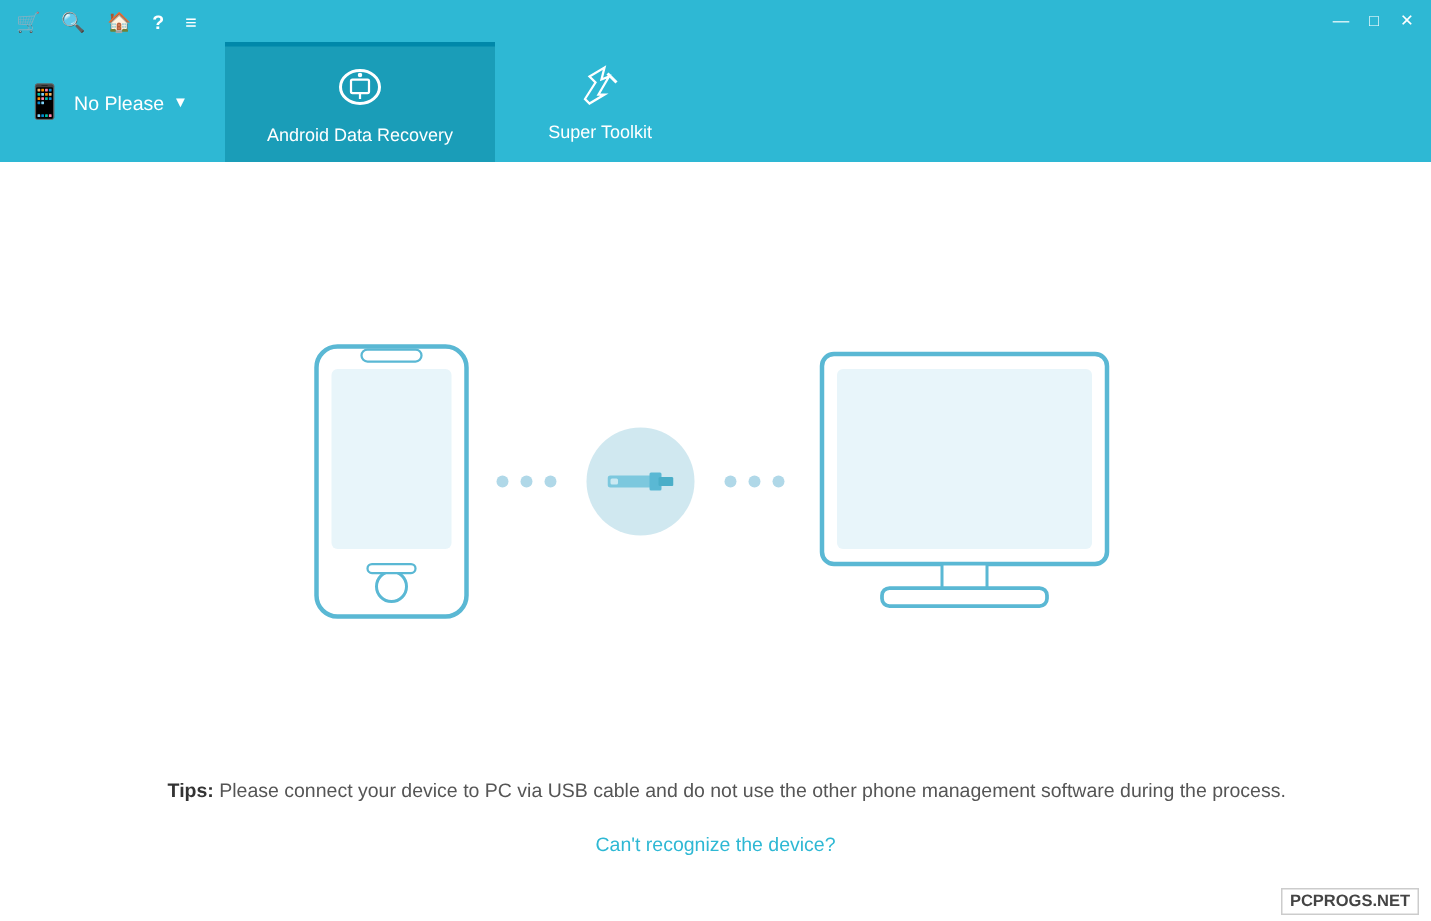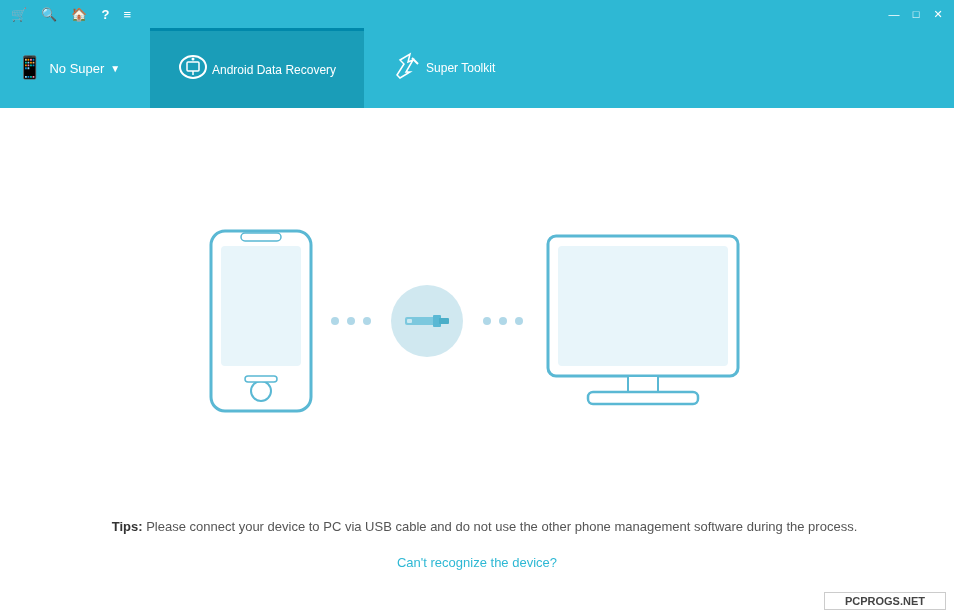--- a/index.html
+++ b/index.html
@@ -65,21 +65,21 @@
     }
     .dropdown-arrow {
       font-size: 10px;
     }
     .tabs {
       display: flex;
       align-items: stretch;
     }
     .tab {
       display: flex;
-      flex-direction: row;
+      flex-direction: column;
       align-items: center;
       justify-content: center;
       padding: 0 28px;
       color: white;
       font-size: 12px;
       cursor: pointer;
       gap: 4px;
       min-width: 140px;
     }
     .tab.active {
@@ -180,21 +180,21 @@
 
     
     .watermark {
       position: absolute;
       bottom: 4px;
       right: 8px;
       font-size: 11px;
       font-weight: bold;
       color: #444;
       background: white;
-      padding: 2px 20px;
+      padding: 2px 5px;
       border: 1px solid #ccc;
     }
 
     
     .win-btn {
       display: inline-block;
       width: 16px;
       height: 14px;
       line-height: 14px;
       text-align: center;
@@ -217,21 +217,21 @@
   <div class="title-bar-controls">
     <span class="win-btn">—</span>
     <span class="win-btn">□</span>
     <span class="win-btn win-close">✕</span>
   </div>
 </div>
 
 <div class="toolbar">
   <div class="device-selector">
     <span class="device-icon">📱</span>
-    <span>No Super</span>
+    <span>No Please</span>
     <span class="dropdown-arrow">▼</span>
   </div>
   <div class="tabs">
     <div class="tab active">
       <span class="tab-icon">
         <svg width="30" height="30" viewBox="0 0 30 30" fill="none">
           <ellipse cx="15" cy="15" rx="13" ry="11" stroke="white" stroke-width="2" fill="none"></ellipse>
           <rect x="9" y="10" width="12" height="9" rx="1" stroke="white" stroke-width="1.5" fill="none"></rect>
           <line x1="15" y1="19" x2="15" y2="23" stroke="white" stroke-width="1.5"></line>
           <circle cx="15" cy="7" r="1.5" fill="white"></circle>

